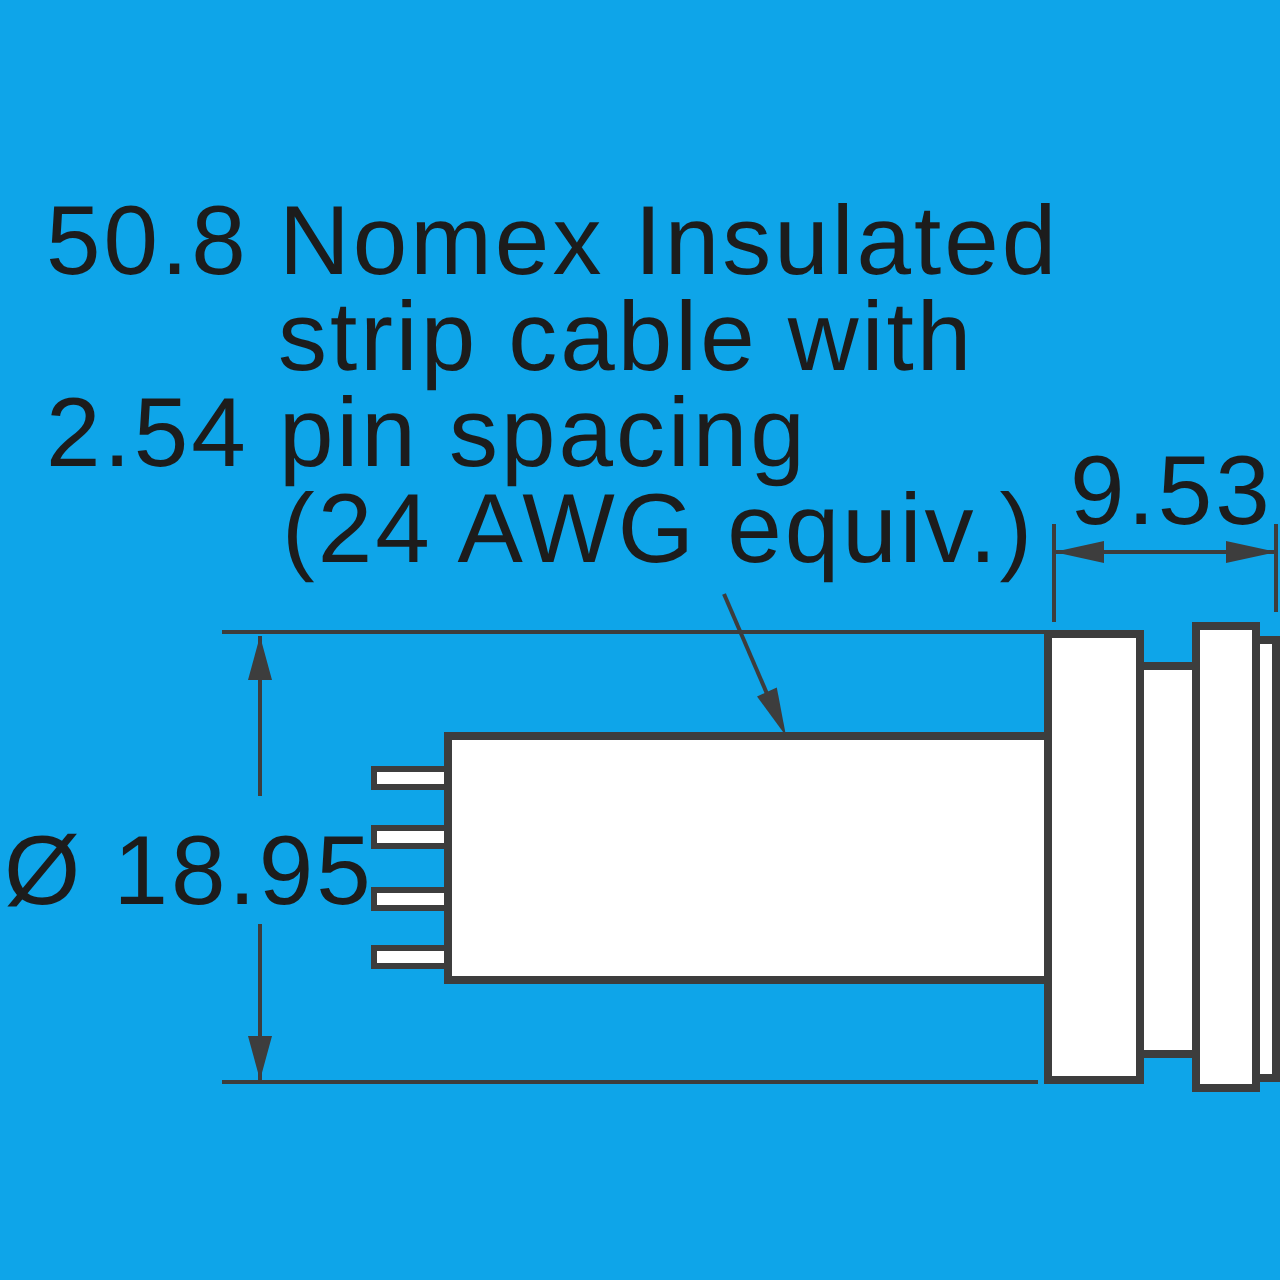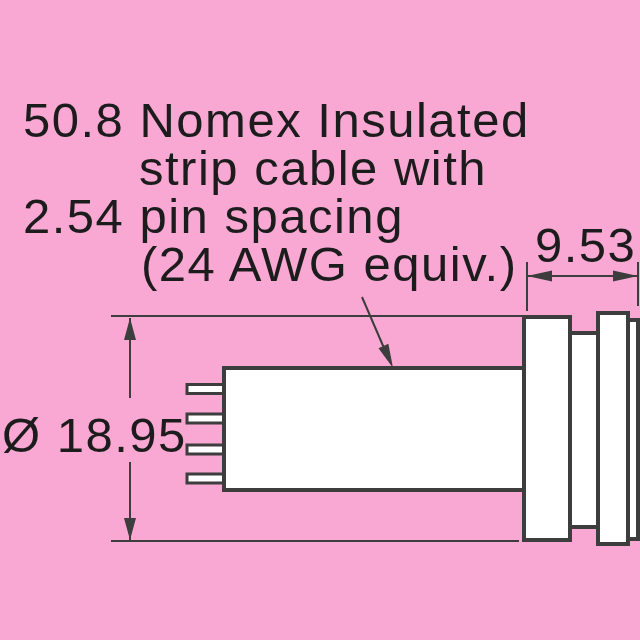--- a/index.html
+++ b/index.html
@@ -8,21 +8,21 @@
     width: 640px;
     height: 640px;
     background: #ffffff;
     overflow: hidden;
     font-family: "Liberation Sans", sans-serif;
   }
   .canvas {
     position: relative;
     width: 640px;
     height: 640px;
-    background: #f9a8d4;
+    background: #0ea5e9;
   }
   svg { display: block; }
   .note-text {
     font-family: "Liberation Sans", sans-serif;
     font-size: 49px;
     letter-spacing: 1.5px;
     fill: #1c1c1c;
   }
 </style>
 </head>

